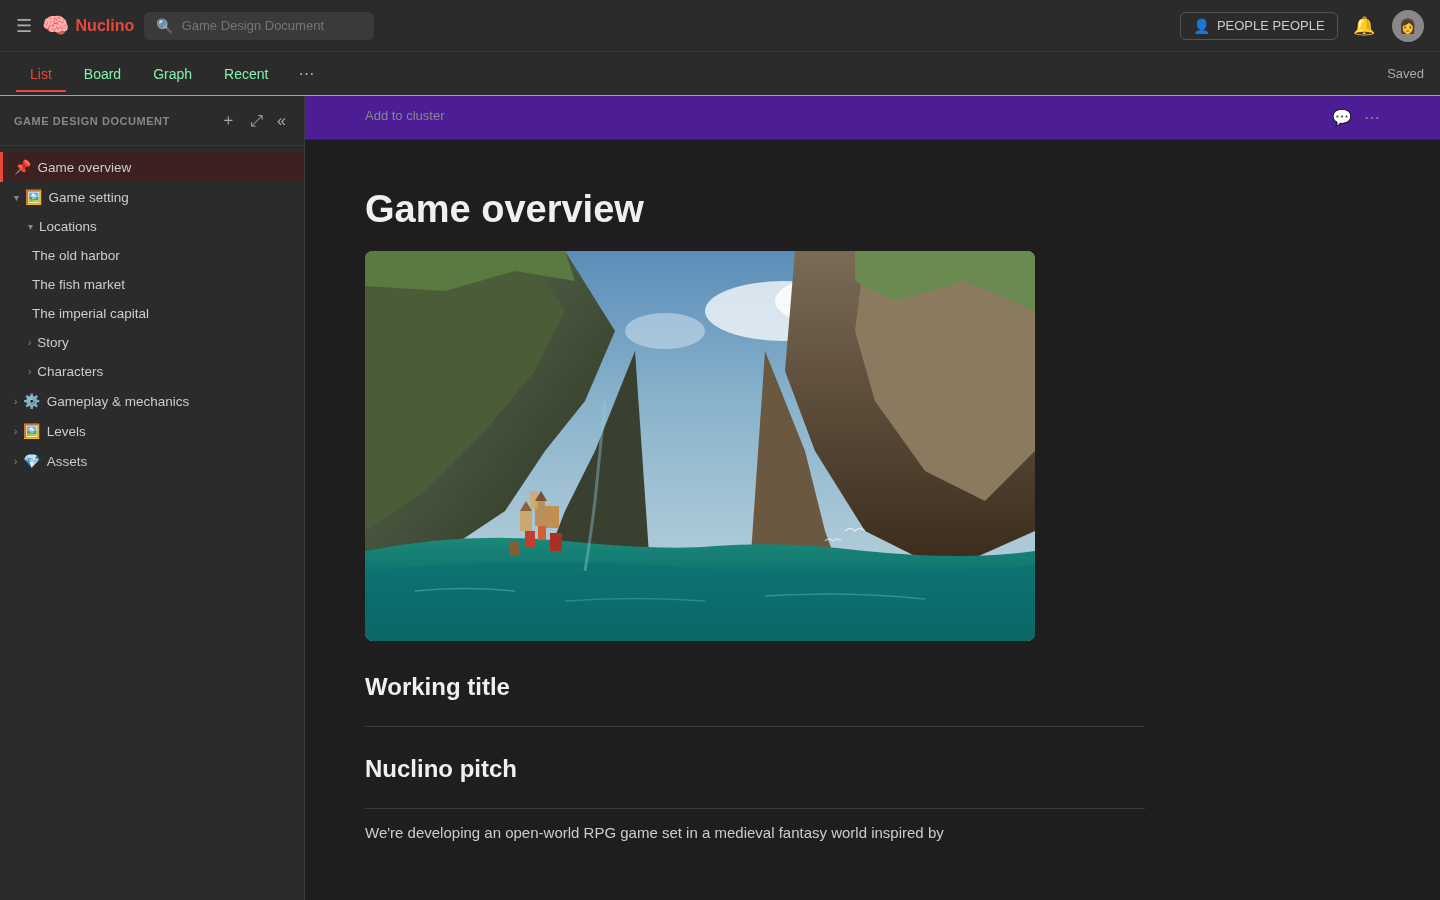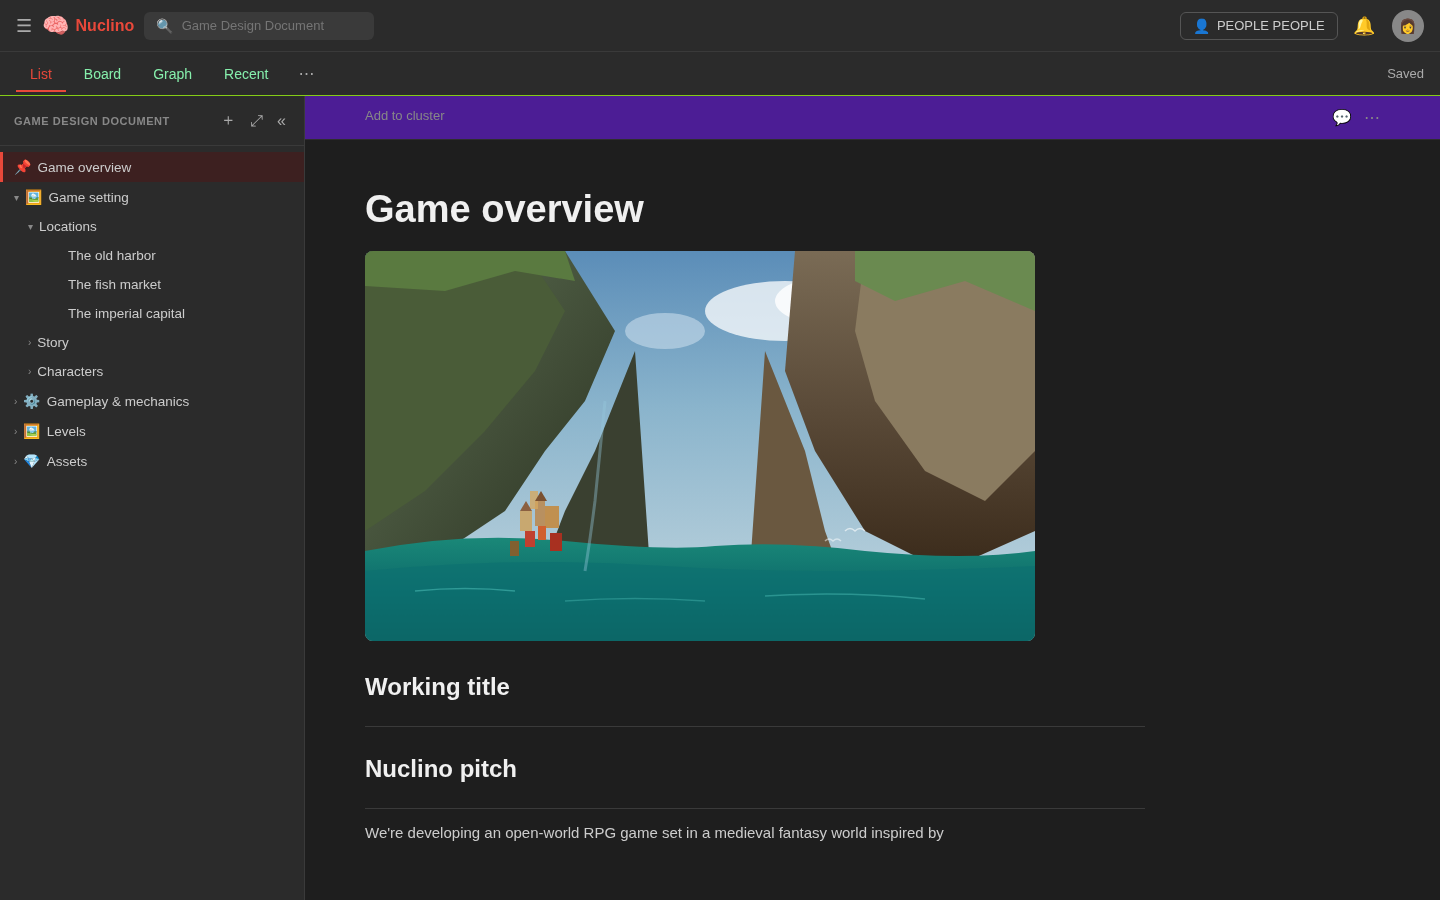--- a/index.html
+++ b/index.html
@@ -63,21 +63,21 @@
       font-size: 13.5px; color: #ccc; position: relative; gap: 6px;
     }
     .sidebar-item.active { background: #3d2020; border-left: 3px solid #e8483a; padding-left: 11px; }
     .sidebar-item .item-icon { font-size: 14px; flex-shrink: 0; }
     .sidebar-item .item-label { flex: 1; }
     .sidebar-item .item-check { color: #555; font-size: 12px; opacity: 0; }
     .sidebar-item .chevron { font-size: 10px; color: #888; }
 
     
     .indent-1 { padding-left: 28px; }
-    .indent-2 { padding-left: 68px; }
+    .indent-2 { padding-left: 32px; }
 
     
     .content { flex: 1; overflow-y: auto; background: #1e1e1e; }
     .content-inner { max-width: 900px; padding: 20px 60px 60px 60px; }
 
     .content-topbar {
       display: flex; align-items: flex-start; justify-content: space-between;
       padding: 12px 60px; border-bottom: 1px solid #2e2e2e; background: #4c1d95;
     }
     .add-to-cluster { font-size: 13px; color: #888; cursor: pointer; }

